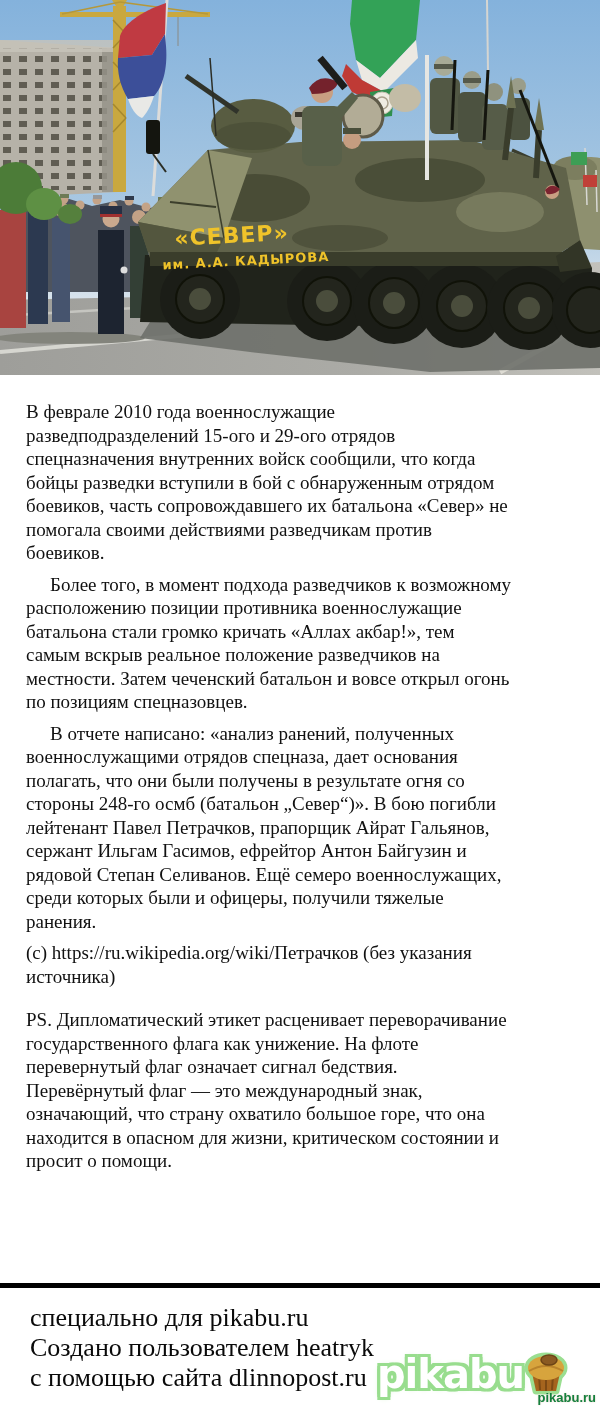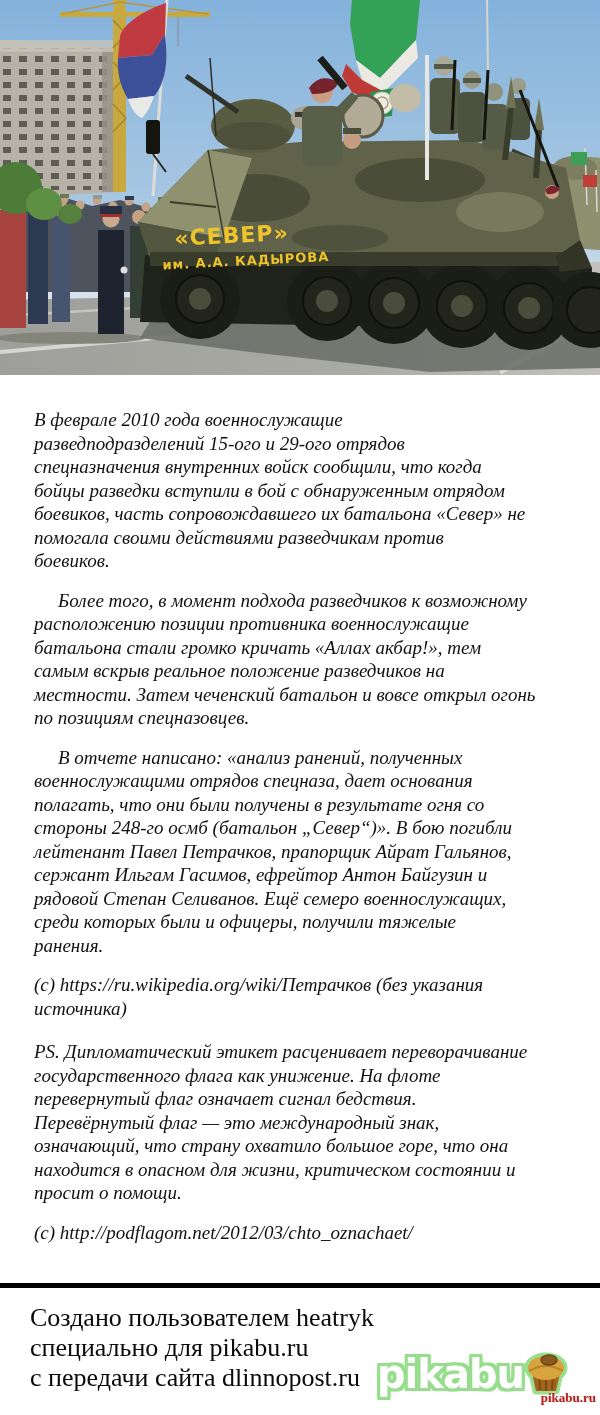--- a/index.html
+++ b/index.html
@@ -3,38 +3,38 @@
 <meta charset="utf-8">
 <style>
   html,body{margin:0;padding:0;background:#fff;}
   .page{position:relative;width:600px;height:1415px;background:#fff;overflow:hidden;
         font-family:"Liberation Serif","DejaVu Serif",serif;color:#111;}
   
   .photo{display:block;width:600px;height:375px;}
   
   .article{box-sizing:border-box;height:908px;padding:17px 8px 0 18px;
            font-size:19px;line-height:23.5px;overflow:hidden;}
-  .article p{margin:16px;white-space:pre-line;font-style:italic;}
+  .article p{margin:8px;white-space:pre-line;}
   .article p.indent{text-indent:24px;}
   .article p.gap-top{margin-top:20px;}
   
   .footer{position:relative;box-sizing:border-box;height:132px;border-top:5px solid #000;
           padding:15px 0 0 30px;font-size:26px;line-height:30px;color:#0a0a0a;}
   .footer .fline{white-space:nowrap;}
   .pikabu-logo{position:absolute;right:28px;bottom:14px;display:flex;align-items:center;}
   .pikabu-logo .logo-text{
       font-family:"DejaVu Sans","Liberation Sans",sans-serif;
       font-weight:bold;font-size:40px;letter-spacing:-1px;color:#ffffff;
       text-shadow:-3px -3px 0 #98dd8e,3px -3px 0 #98dd8e,-3px 3px 0 #98dd8e,3px 3px 0 #98dd8e,
                   0 -3px 0 #98dd8e,0 3px 0 #98dd8e,-3px 0 0 #98dd8e,3px 0 0 #98dd8e,
                   0 0 6px #bdeab5;}
   .muffin{margin-left:-4px;margin-bottom:6px;}
   .watermark{position:absolute;right:4px;bottom:2px;
-      font-family:Liberation Serif, serif;font-weight:bold;font-size:13px;
-      color:#b91c1c;text-shadow:0 0 2px #e9d3c9;text-align:right;}
+      font-family:Liberation Sans, sans-serif;font-weight:bold;font-size:13px;
+      color:#15803d;text-shadow:0 0 2px #e9d3c9;text-align:right;}
 </style>
 </head>
 <body>
 
 <div class="page">
 
   <svg class="photo" viewBox="0 0 600 375" xmlns="http://www.w3.org/2000/svg">
     <defs>
       <linearGradient id="sky" x1="0" y1="0" x2="0" y2="1">
         <stop offset="0" stop-color="#84b2dc"></stop>
@@ -332,27 +332,26 @@
 ранения.</p>
     <p>(c) https://ru.wikipedia.org/wiki/Петрачков (без указания
 источника)</p>
     <p class="gap-top">PS. Дипломатический этикет расценивает переворачивание
 государственного флага как унижение. На флоте
 перевернутый флаг означает сигнал бедствия.
 Перевёрнутый флаг — это международный знак,
 означающий, что страну охватило большое горе, что она
 находится в опасном для жизни, критическом состоянии и
 просит о помощи.</p>
-    <p>(c) http://podflagom.net/2012/03/chto_oznachaet/</p>
   </div>
 
   <div class="footer">
+    <div class="fline">специально для pikabu.ru</div>
     <div class="fline">Создано пользователем heatryk</div>
-    <div class="fline">специально для pikabu.ru</div>
-    <div class="fline">с передачи сайта dlinnopost.ru</div>
+    <div class="fline">с помощью сайта dlinnopost.ru</div>
 
     <div class="pikabu-logo">
       <span class="logo-text">pikabu</span>
       <svg class="muffin" width="52" height="48" viewBox="0 0 52 48">
         <g stroke="#9ade90" stroke-width="7" stroke-linejoin="round" fill="#9ade90">
           <path d="M12,26 L40,26 L36,44 L16,44 Z"></path>
           <ellipse cx="26" cy="21" rx="18" ry="12"></ellipse>
         </g>
         <path d="M12,26 L40,26 L36,44 L16,44 Z" fill="#a5641e"></path>
         <line x1="19" y1="27" x2="20" y2="43" stroke="#7e4a14" stroke-width="2"></line>

